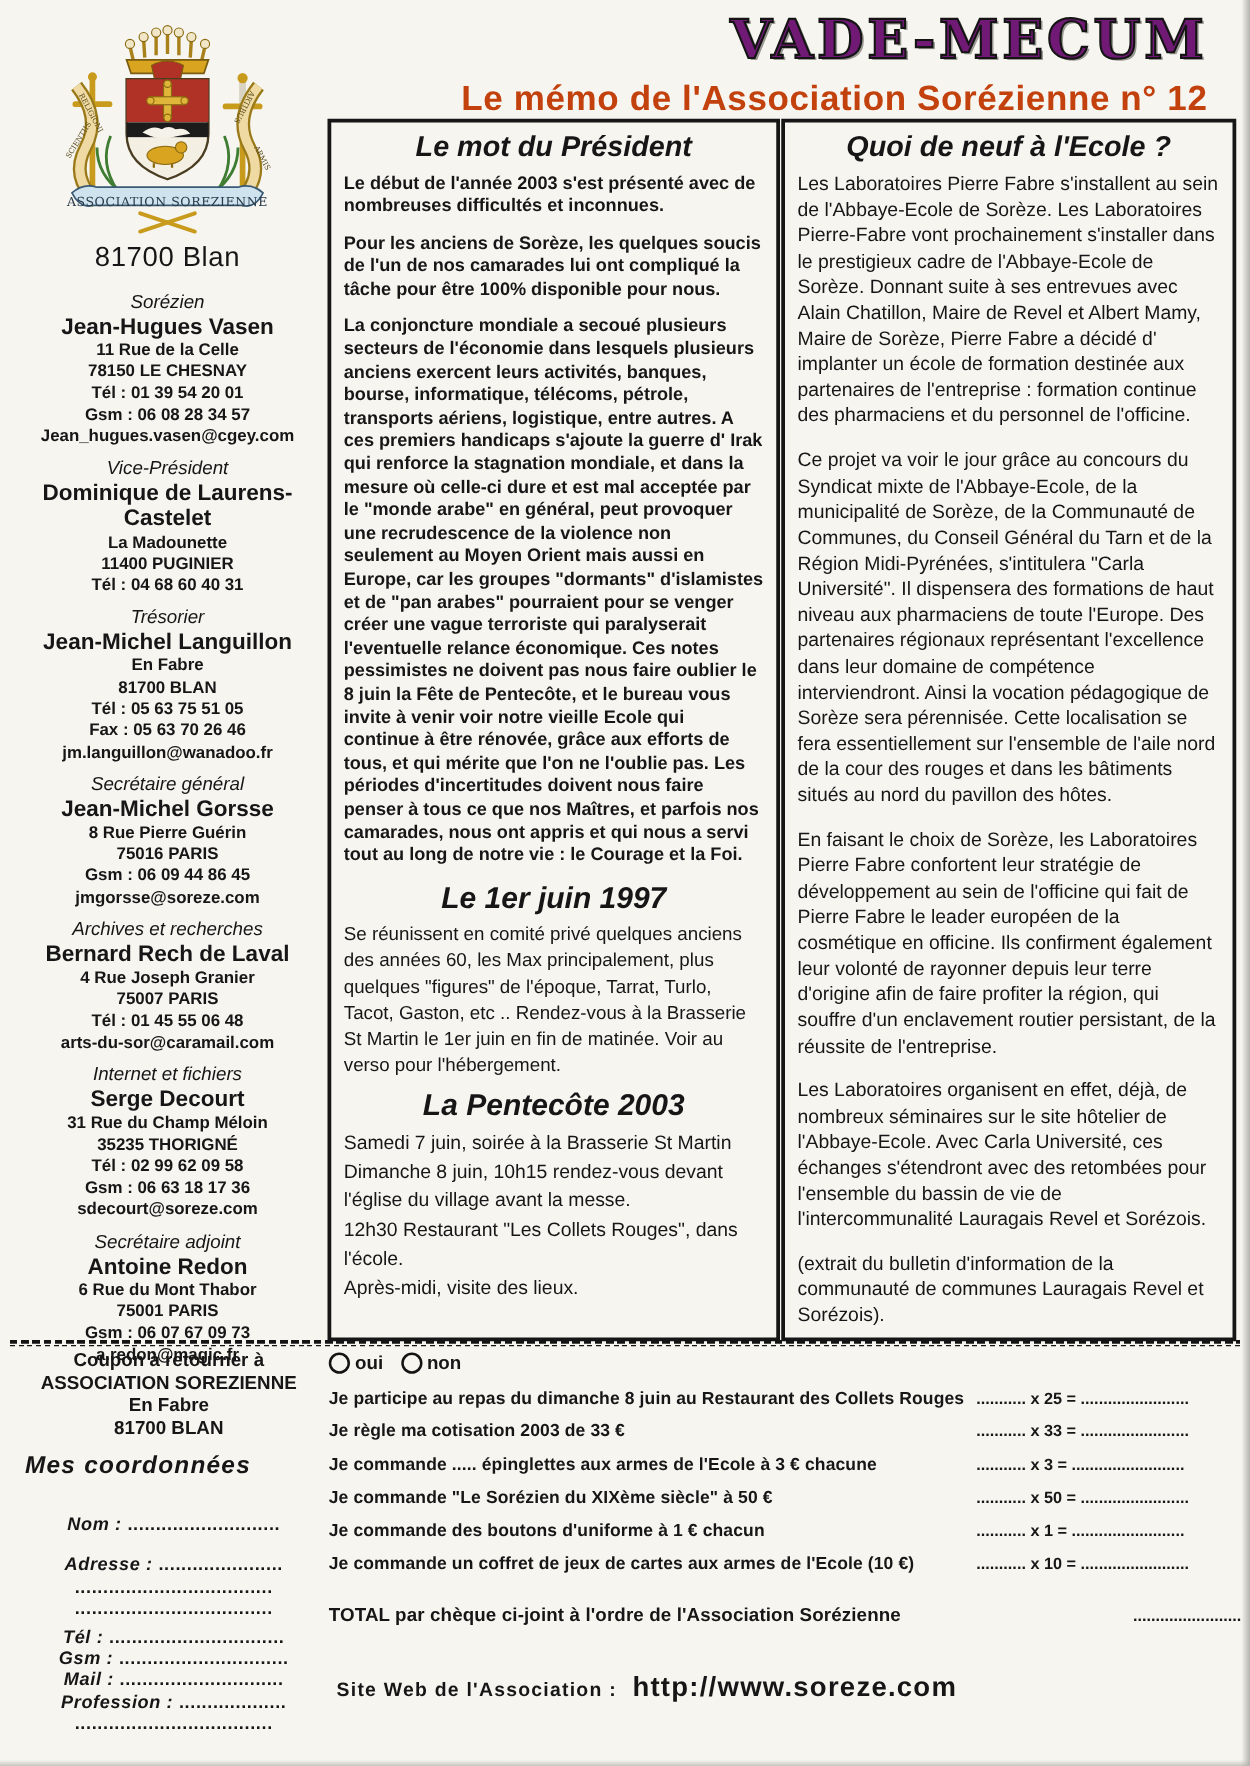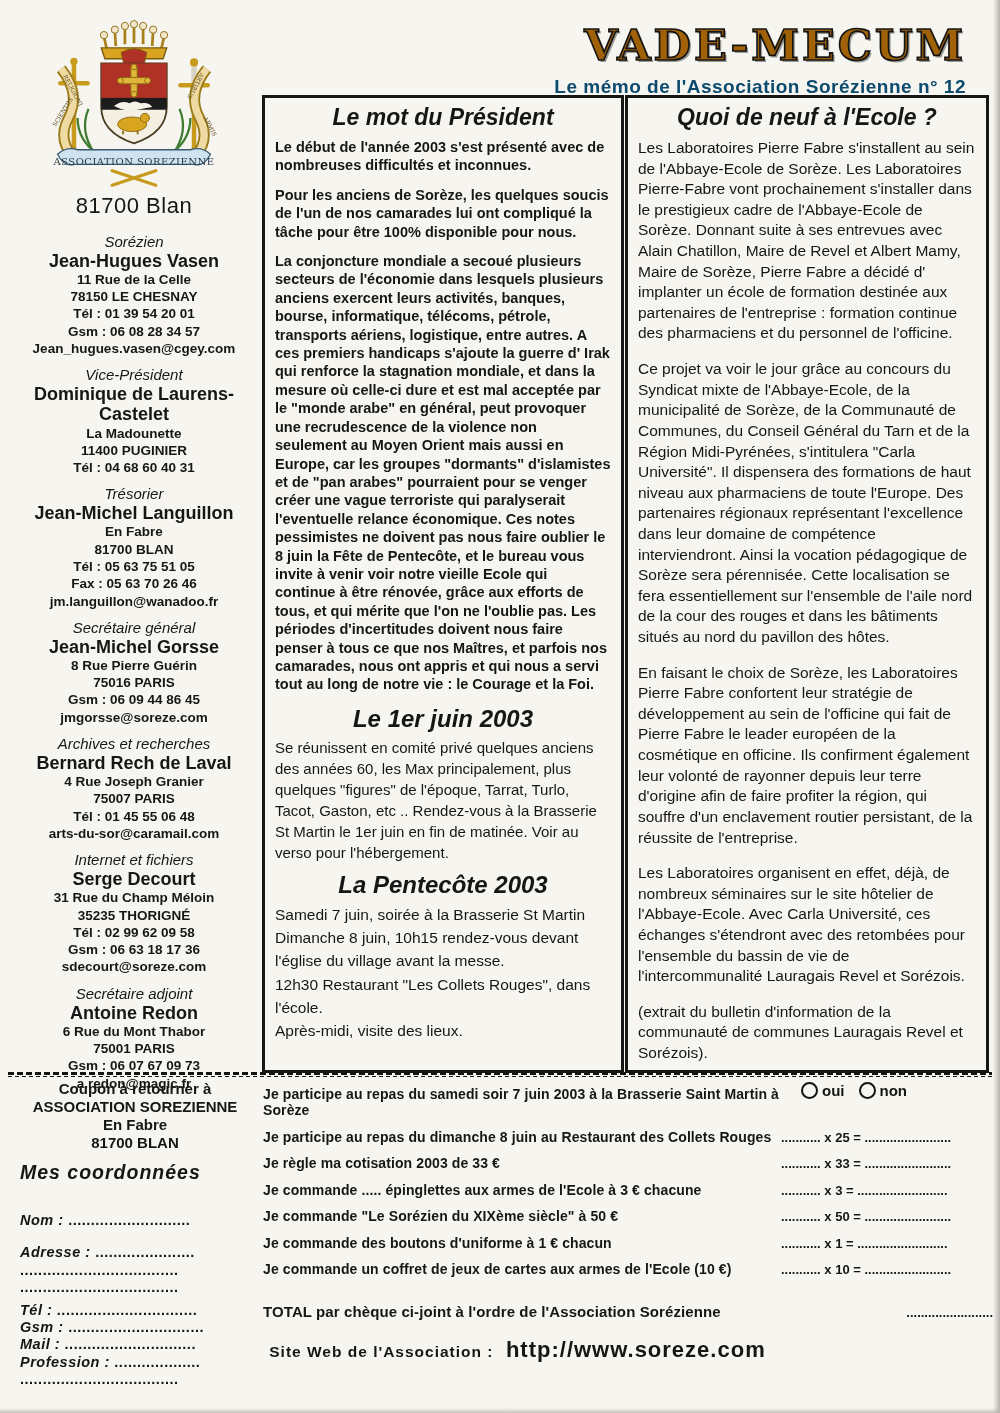--- a/index.html
+++ b/index.html
@@ -6,23 +6,23 @@
   .page{position:relative;width:1000px;height:1413px;margin:0 auto;background:#f6f5f0;
         font-family:"Liberation Sans",sans-serif;color:#161616;overflow:hidden;}
   .page::after{content:"";position:absolute;right:0;top:0;bottom:0;width:7px;
         background:linear-gradient(to right,rgba(246,245,240,0),#b5b3ae);}
   .page::before{content:"";position:absolute;left:0;bottom:0;width:100%;height:5px;
         background:linear-gradient(to bottom,rgba(246,245,240,0),#c4c2bc);}
 
   
   .masthead{position:absolute;top:10px;right:34px;text-align:right;}
   .vademecum{font-family:"DejaVu Serif",serif;font-weight:bold;font-size:43px;line-height:1.05;
-        letter-spacing:3px;color:#a16207;-webkit-text-stroke:1.7px #141414;
-        text-shadow:2px 2px 0 #9a9892;margin-top:13px;}
-  .subtitle{font-size:19px;font-weight:bold;letter-spacing:.5px;margin-top:8px;color:#0c4a6e;}
+        letter-spacing:3px;color:#701a75;-webkit-text-stroke:1.7px #141414;
+        text-shadow:2px 2px 0 #9a9892;}
+  .subtitle{font-size:28px;font-weight:bold;letter-spacing:.5px;margin-top:8px;color:#c2410c;}
 
   
   .sidebar{position:absolute;left:10px;top:16px;width:248px;text-align:center;}
   .crest{width:182px;margin:0 auto;display:block;}
   .crest-caption{font-size:22px;margin-top:2px;letter-spacing:.5px;}
   .contacts{margin-top:14px;}
   .contact{margin-bottom:9px;}
   .contact .role{font-style:italic;font-size:15px;margin-bottom:1px;}
   .contact .name{font-weight:bold;font-size:18px;line-height:1.12;}
   .contact .details{font-weight:bold;font-size:13.5px;line-height:1.28;white-space:pre-line;}
@@ -42,21 +42,21 @@
   
   .dashed-sep{position:absolute;left:8px;right:8px;top:1072px;height:3px;
         background:repeating-linear-gradient(90deg,#141414 0 6px,transparent 6px 9px);}
   .dashed-sep2{position:absolute;left:8px;right:8px;top:1076px;height:1px;
         background:repeating-linear-gradient(90deg,#141414 0 4px,transparent 4px 7px);}
 
   
   .coupon-left{position:absolute;left:12px;top:1080px;width:246px;}
   .return-addr{font-weight:bold;font-size:15px;line-height:1.2;text-align:center;white-space:pre-line;}
   .mes-coord{font-weight:bold;font-style:italic;font-size:19.5px;letter-spacing:1px;margin:9px 0 0 8px;text-align:left;}
-  .cfields{margin:28px 0 0 8px;text-align:left;}
+  .cfields{margin:28px 0 0 8px;text-align:center;}
   .cfield{font-weight:bold;font-size:14.5px;line-height:1.2;letter-spacing:.5px;}
   .cfield .flabel{font-style:italic;}
   .cfield.sp-lg{margin-top:15px;}
   .cfield.sp-md{margin-top:5px;}
 
   .coupon-right{position:absolute;left:263px;top:1082px;width:730px;}
   .crow{display:flex;align-items:baseline;margin-bottom:10.5px;}
   .crow .clabel{flex:1;font-weight:bold;font-size:14px;letter-spacing:.1px;}
   .crow .cright{width:212px;font-weight:bold;font-size:13px;white-space:nowrap;}
   .radio-group{width:192px;display:flex;align-items:center;gap:14px;font-weight:bold;font-size:15px;}
@@ -228,21 +228,21 @@
 a.redon@magic.fr</div>
       </section>
     </div>
   </aside>
 
   <section class="box box-president">
     <h2>Le mot du Président</h2>
     <p class="strong">Le début de l'année 2003 s'est présenté avec de nombreuses difficultés et inconnues.</p>
     <p class="strong">Pour les anciens de Sorèze, les quelques soucis de l'un de nos camarades lui ont compliqué la tâche pour être 100% disponible pour nous.</p>
     <p class="strong">La conjoncture mondiale a secoué plusieurs secteurs de l'économie dans lesquels plusieurs anciens exercent leurs activités, banques, bourse, informatique, télécoms, pétrole, transports aériens, logistique, entre autres. A ces premiers handicaps s'ajoute la guerre d' Irak qui renforce la stagnation mondiale, et dans la mesure où celle-ci dure et est mal acceptée par le "monde arabe" en général, peut provoquer une recrudescence de la violence non seulement au Moyen Orient mais aussi en Europe, car les groupes "dormants" d'islamistes et de "pan arabes" pourraient pour se venger créer une vague terroriste qui paralyserait l'eventuelle relance économique. Ces notes pessimistes ne doivent pas nous faire oublier le 8 juin la Fête de Pentecôte, et le bureau vous invite à venir voir notre vieille Ecole qui continue à être rénovée, grâce aux efforts de tous, et qui mérite que l'on ne l'oublie pas. Les périodes d'incertitudes doivent nous faire penser à tous ce que nos Maîtres, et parfois nos camarades, nous ont appris et qui nous a servi tout au long de notre vie : le Courage et la Foi.</p>
-    <h3>Le 1er juin 2003</h3>
+    <h3>Le 1er juin 1997</h3>
     <p class="light">Se réunissent en comité privé quelques anciens des années 60, les Max principalement, plus quelques "figures" de l'époque, Tarrat, Turlo, Tacot, Gaston, etc .. Rendez-vous à la Brasserie St Martin le 1er juin en fin de matinée. Voir au verso pour l'hébergement.</p>
     <h3>La Pentecôte 2003</h3>
     <div class="light lines">Samedi 7 juin, soirée à la Brasserie St Martin
 Dimanche 8 juin, 10h15 rendez-vous devant l'église du village avant la messe.
 12h30 Restaurant "Les Collets Rouges", dans l'école.
 Après-midi, visite des lieux.</div>
   </section>
 
   <section class="box box-ecole">
     <h2>Quoi de neuf à l'Ecole ?</h2>
@@ -270,21 +270,20 @@
       <div class="cfield sp-md"><span class="flabel">Tél :</span> <span class="fdots">...............................</span></div>
       <div class="cfield"><span class="flabel">Gsm :</span> <span class="fdots">..............................</span></div>
       <div class="cfield"><span class="flabel">Mail :</span> <span class="fdots">.............................</span></div>
       <div class="cfield"><span class="flabel">Profession :</span> <span class="fdots">...................</span></div>
       <div class="cfield"><span class="fdots">...................................</span></div>
     </div>
   </section>
 
   <section class="coupon-right">
     <div class="crow">
-      <span class="clabel">Je participe au repas du samedi soir 7 juin 2003 à la Brasserie Saint Martin à Sorèze</span>
       <span class="radio-group">
         <span class="radio-opt">
             <span class="radio-circle"></span>
             <span>oui</span>
           </span>
         <span class="radio-opt">
             <span class="radio-circle"></span>
             <span>non</span>
           </span>
       </span>

